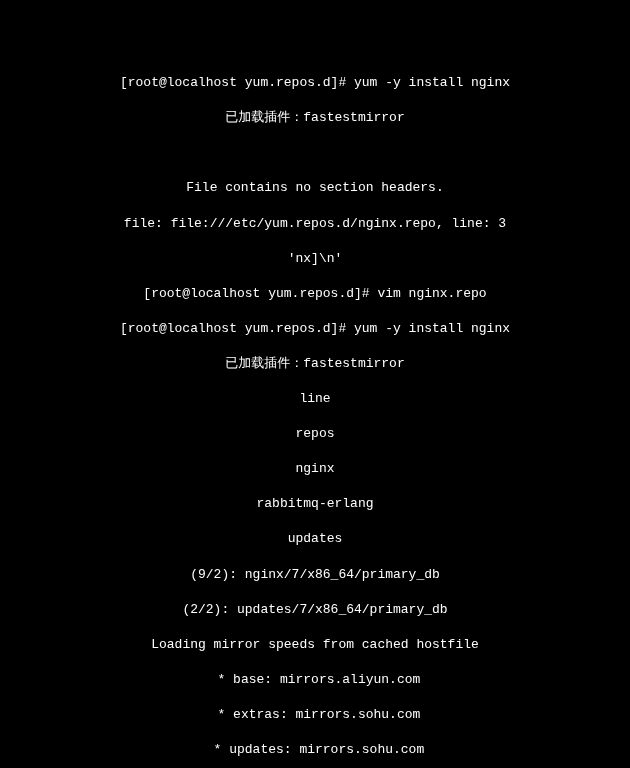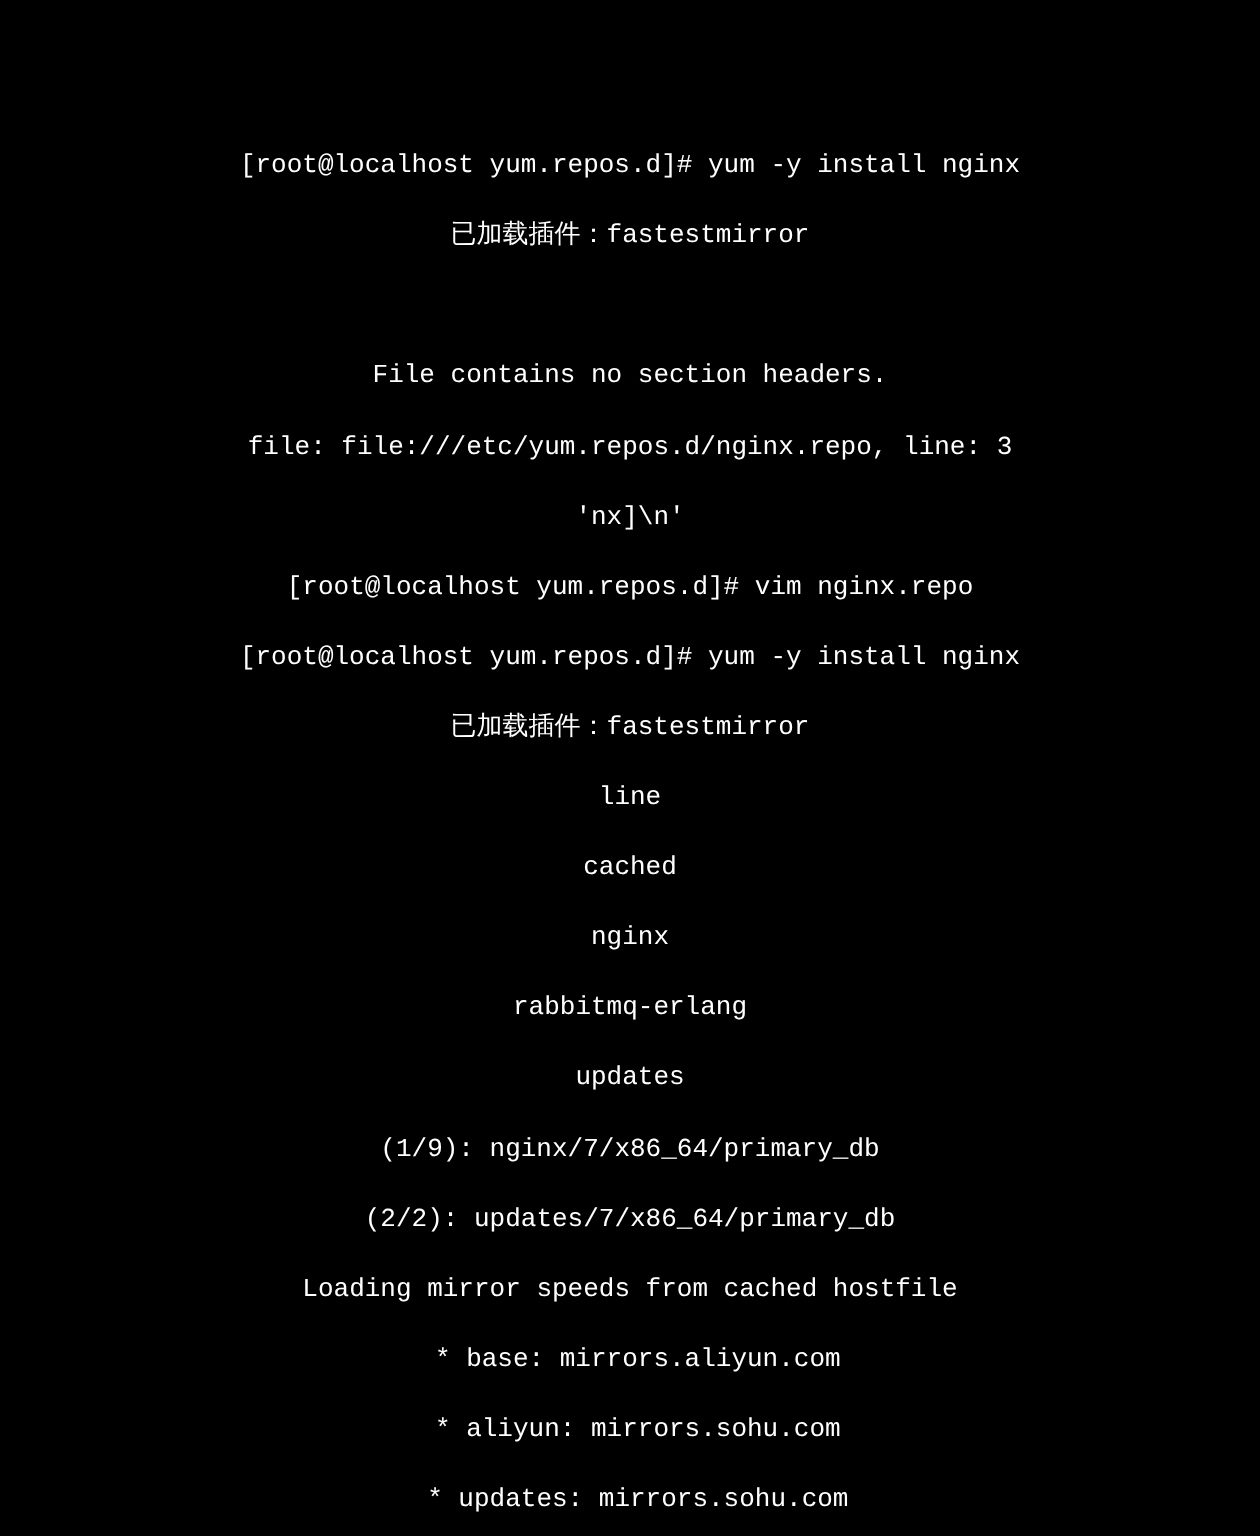--- a/index.html
+++ b/index.html
@@ -27,29 +27,29 @@
 <span class="line">已加载插件：fastestmirror</span>
 <span class="blank"></span>
 <span class="blank"></span>
 <span class="line">File contains no section headers.</span>
 <span class="line">file: file:///etc/yum.repos.d/nginx.repo, line: 3</span>
 <span class="line">'nx]\n'</span>
 <span class="line">[root@localhost yum.repos.d]# vim nginx.repo</span>
 <span class="line">[root@localhost yum.repos.d]# yum -y install nginx</span>
 <span class="line">已加载插件：fastestmirror</span>
 <span class="line">line</span>
-<span class="line">cached</span>
+<span class="line">repos</span>
 <span class="line">nginx</span>
 <span class="line">rabbitmq-erlang</span>
 <span class="line">updates</span>
-<span class="line">(1/9): nginx/7/x86_64/primary_db</span>
+<span class="line">(9/2): nginx/7/x86_64/primary_db</span>
 <span class="line">(2/2): updates/7/x86_64/primary_db</span>
 <span class="line">Loading mirror speeds from cached hostfile</span>
 <span class="line"> * base: mirrors.aliyun.com</span>
-<span class="line"> * aliyun: mirrors.sohu.com</span>
+<span class="line"> * extras: mirrors.sohu.com</span>
 <span class="line"> * updates: mirrors.sohu.com</span>
 
 
 
 
 <span class="blank"></span>
 
 <span class="blank"></span>
 
 

